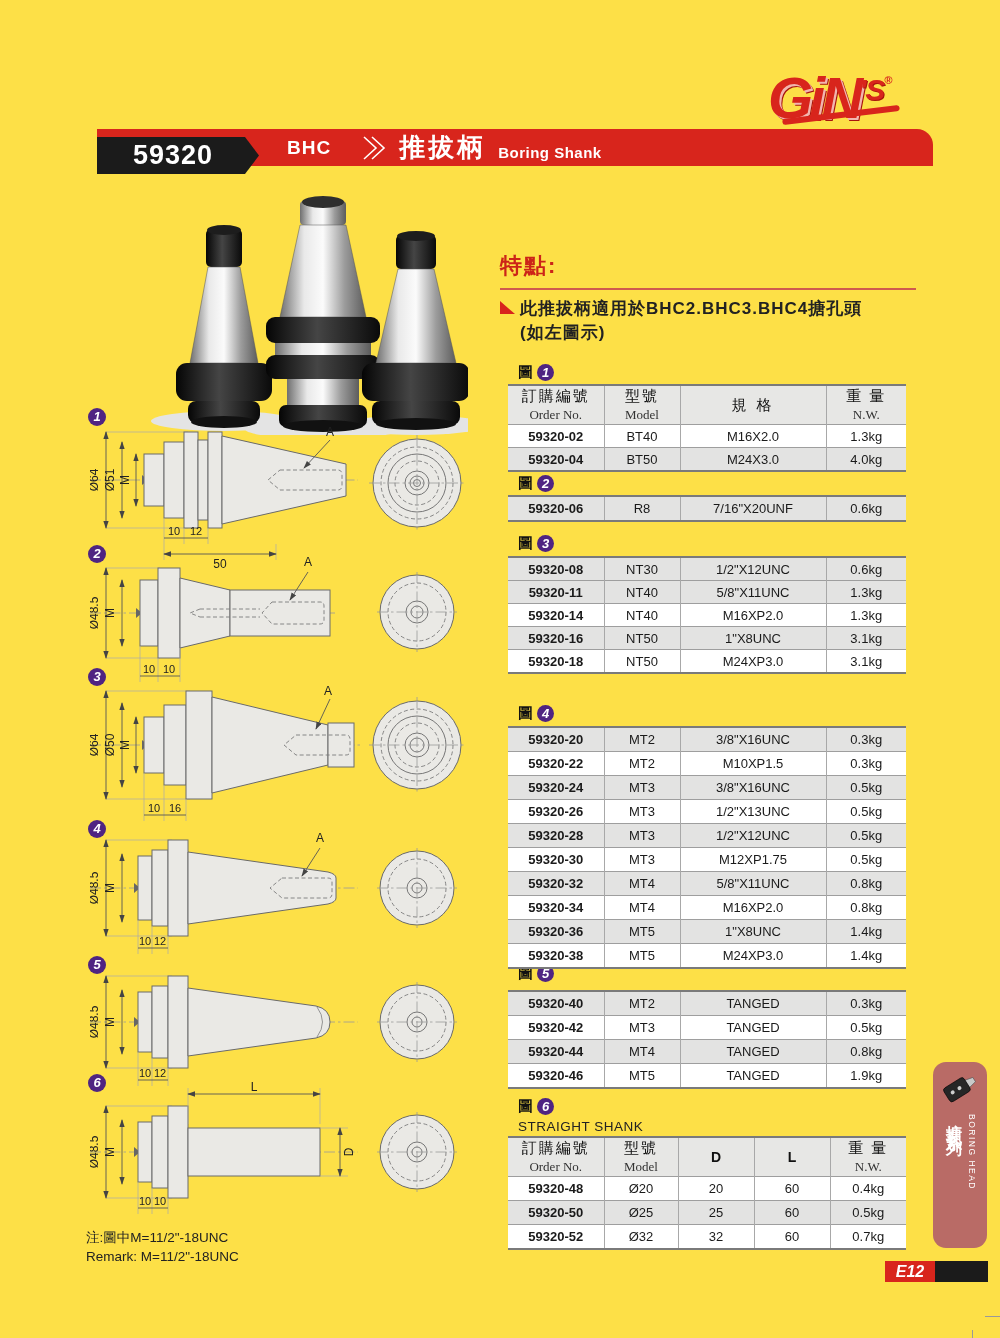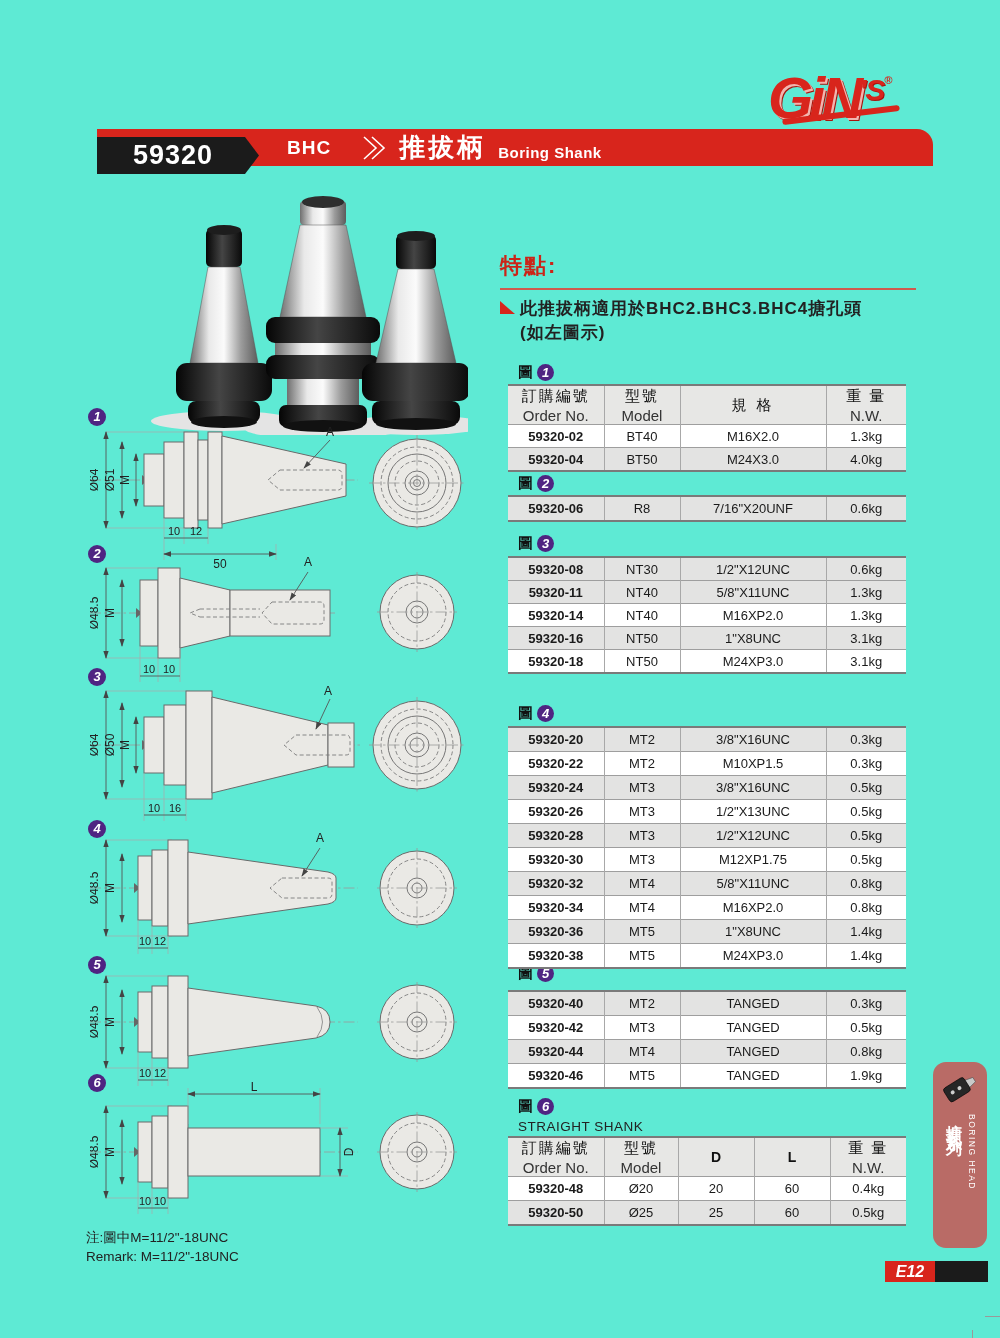--- a/index.html
+++ b/index.html
@@ -1,16 +1,16 @@
 <!DOCTYPE html>
 <html><head>
 <meta charset="utf-8">
 <style>
   html,body{margin:0;padding:0;background:#fff;}
-  .page{position:relative;width:1000px;height:1338px;background:#5eead4;overflow:hidden;
+  .page{position:relative;width:1000px;height:1338px;background:#fde047;overflow:hidden;
         font-family:"Liberation Sans","DejaVu Sans",sans-serif;color:#111;}
   .abs{position:absolute;}
 
   
   .logo{position:absolute;left:768px;top:50px;width:150px;height:78px;color:#d8251c;
         font-style:italic;font-weight:900;line-height:60px;white-space:nowrap;}
   .logo .gin{font-size:58px;letter-spacing:-4px;text-shadow:2px 2px 0 #f2b5af,3px 3px 0 #a8140d;}
   .logo .gs{font-size:30px;vertical-align:18px;letter-spacing:-1px;text-shadow:1px 1px 0 #a8140d;}
   .logo .reg{font-size:11px;vertical-align:34px;}
   .logo::after{content:"";position:absolute;left:14px;bottom:10px;width:118px;height:6px;
@@ -52,21 +52,21 @@
         border-top:2px solid #7a7a7a;border-bottom:2px solid #7a7a7a;}
   table.spec td,table.spec th{border-top:1px solid #9e9e9e;text-align:center;padding:0;}
   table.spec td{font-size:13px;height:22px;color:#1a1a1a;}
   table.spec.rh23 td{height:23px;}
   table.spec td:first-child{font-weight:bold;}
   table.spec td:not(:last-child),table.spec th:not(:last-child){border-right:1px solid #a8a8a8;}
   table.spec thead th{background:#e7e7e5;height:38px;vertical-align:middle;font-weight:normal;}
   table.spec tr.g td{background:#e3e3e2;}
   table.spec tr.w td{background:#ffffff;}
   .hz{display:block;font-size:15px;letter-spacing:2px;color:#111;}
-  .he{display:block;font-size:15px;color:#333;margin-top:1px;letter-spacing:0;}
+  .he{display:block;font-size:13px;color:#333;margin-top:1px;letter-spacing:0;font-family:Liberation Serif, serif;}
   .hone{font-size:15px;letter-spacing:3px;}
   .hbold{font-size:14px;font-weight:bold;letter-spacing:0;}
 
   
   .dw{position:absolute;}
   .bodyfill{fill:#eae9e5;stroke:#6a6a6a;stroke-width:1;}
   .dimline{stroke:#555;stroke-width:0.9;fill:none;}
   .extline{stroke:#aaa;stroke-width:0.7;fill:none;}
   .dashed{stroke:#7a7a7a;stroke-width:0.9;fill:none;stroke-dasharray:4 2.5;}
   .cline{stroke:#999;stroke-width:0.8;fill:none;stroke-dasharray:11 3 2.5 3;}
@@ -430,20 +430,27 @@
           <td>20</td>
           <td>60</td>
           <td>0.4kg</td>
         </tr>
       <tr class="g">
           <td>59320-50</td>
           <td>Ø25</td>
           <td>25</td>
           <td>60</td>
           <td>0.5kg</td>
+        </tr>
+      <tr class="w">
+          <td>59320-52</td>
+          <td>Ø32</td>
+          <td>32</td>
+          <td>60</td>
+          <td>0.7kg</td>
         </tr>
     </tbody>
   </table>
 
   <div class="dcirc" style="left:88px;top:408px;">1</div>
   <div class="dcirc" style="left:88px;top:545px;">2</div>
   <div class="dcirc" style="left:88px;top:668px;">3</div>
   <div class="dcirc" style="left:88px;top:820px;">4</div>
   <div class="dcirc" style="left:88px;top:956px;">5</div>
   <div class="dcirc" style="left:88px;top:1074px;">6</div>

